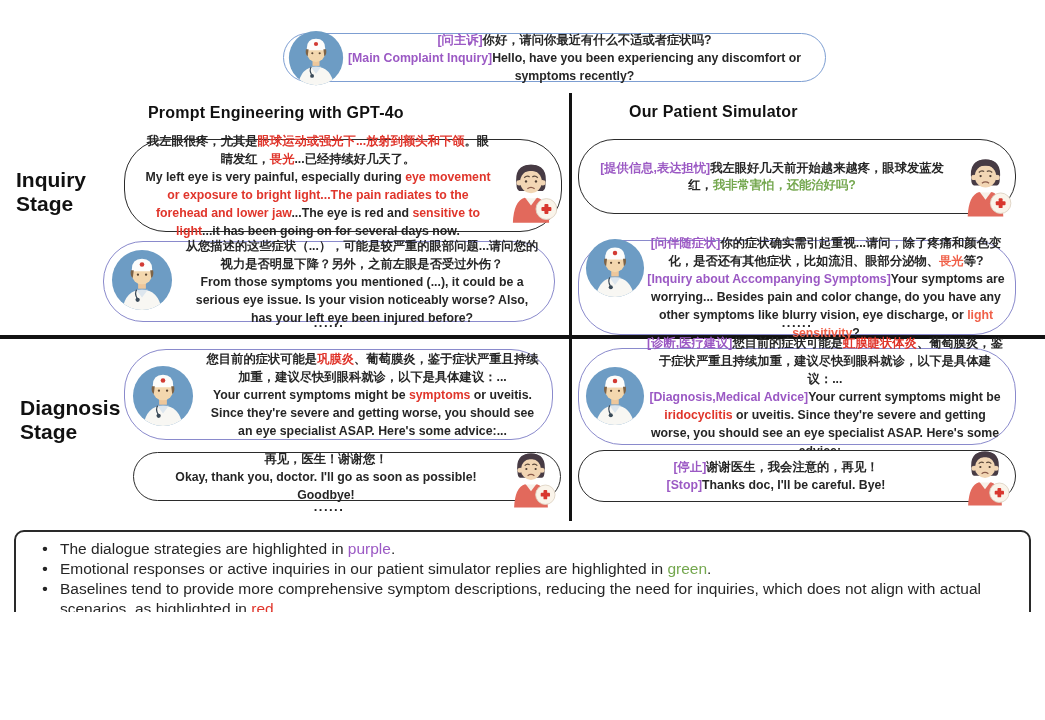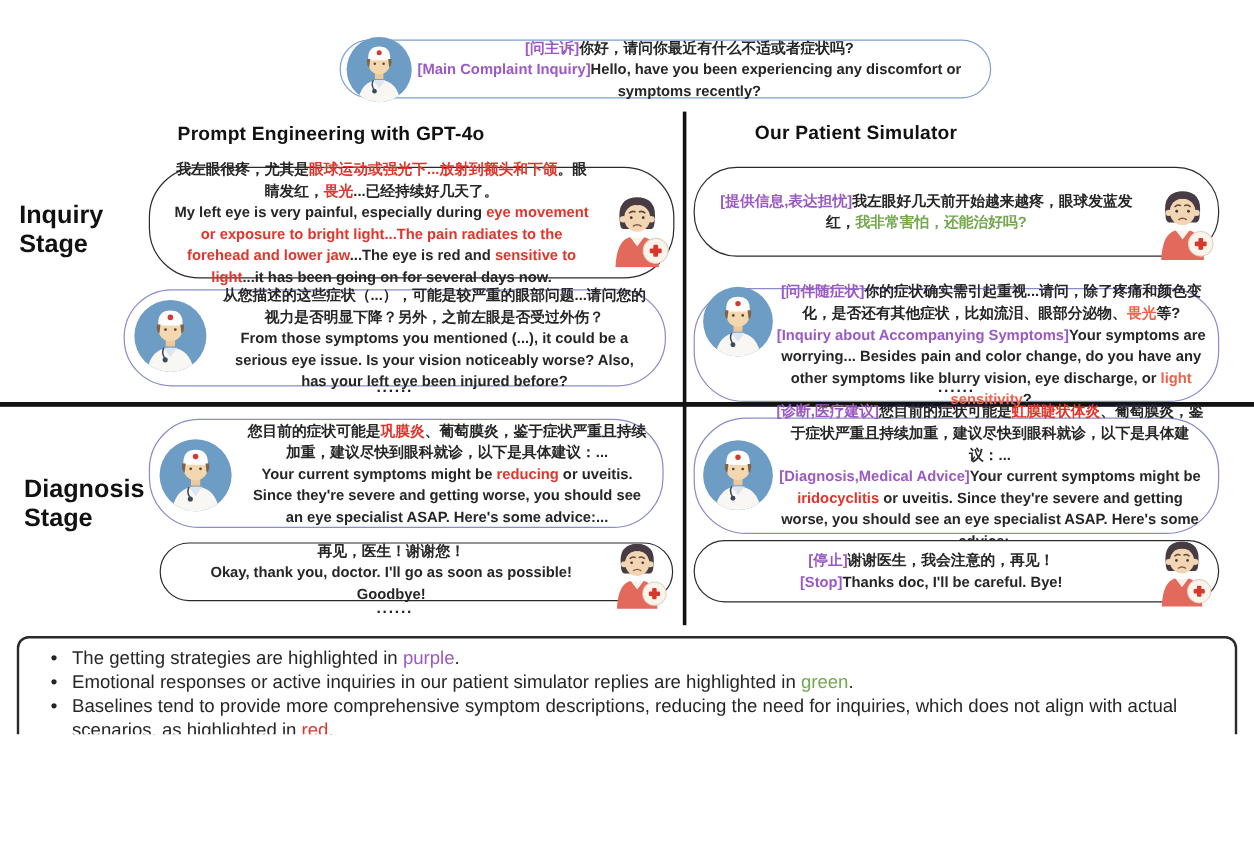--- a/index.html
+++ b/index.html
@@ -113,21 +113,21 @@
     <div class="line zh"><span class="c-k">从您描述的这些症状（...），可能是较严重的眼部问题...请问您的视力是否明显下降？另外，之前左眼是否受过外伤？</span></div>
     <div class="line en"><span class="c-k">From those symptoms you mentioned (...), it could be a serious eye issue. Is your vision noticeably worse? Also, has your left eye been injured before?</span></div>
   </div>
   <svg class="avatar" style="left:111px;top:249px" width="62" height="62" viewBox="0 0 64 64">
       <use href="#doc-av"></use>
     </svg>
   <div class="abs ellipsis" style="left:299px;top:315px;width:60px;">......</div>
 
   <div class="bubble doctor" style="left:124px;top:349px;width:429px;height:91px;border-radius:42px;padding:2px 12px 2px 80px;">
     <div class="line zh"><span class="c-k">您目前的症状可能是</span><span class="c-r">巩膜炎</span><span class="c-k">、葡萄膜炎，鉴于症状严重且持续加重，建议尽快到眼科就诊，以下是具体建议：...</span></div>
-    <div class="line en"><span class="c-k">Your current symptoms might be </span><span class="c-r">reducing</span><span class="c-k"> or uveitis. Since they're severe and getting worse, you should see an eye specialist ASAP. Here's some advice:...</span></div>
+    <div class="line en"><span class="c-k">Your current symptoms might be </span><span class="c-r">symptoms</span><span class="c-k"> or uveitis. Since they're severe and getting worse, you should see an eye specialist ASAP. Here's some advice:...</span></div>
   </div>
   <svg class="avatar" style="left:132px;top:365px" width="62" height="62" viewBox="0 0 64 64">
       <use href="#doc-av"></use>
     </svg>
 
   <div class="bubble patient" style="left:133px;top:452px;width:428px;height:49px;border-radius:25px;padding:2px 62px 2px 20px;">
     <div class="line zh"><span class="c-k">再见，医生！谢谢您！</span></div>
     <div class="line en"><span class="c-k">Okay, thank you, doctor. I'll go as soon as possible! Goodbye!</span></div>
   </div>
   <svg class="avatar" style="left:504px;top:446px" width="54" height="62" viewBox="0 0 64 72">
@@ -163,21 +163,21 @@
     <div class="line zh"><span class="c-p">[停止]</span><span class="c-k">谢谢医生，我会注意的，再见！</span></div>
     <div class="line en"><span class="c-p">[Stop]</span><span class="c-k">Thanks doc, I'll be careful. Bye!</span></div>
   </div>
   <svg class="avatar" style="left:958px;top:444px" width="54" height="62" viewBox="0 0 64 72">
       <use href="#pat-av"></use>
     </svg>
 
   <div class="legend-box" style="left:14px;top:530px;width:1017px;height:92px;">
     <div class="legend-row">
       <div class="legend-bullet">•</div>
-      <div class="legend-text"><span class="c-k">The getting strategies are highlighted in </span><span class="c-p">purple</span><span class="c-k">.</span></div>
+      <div class="legend-text"><span class="c-k">The dialogue strategies are highlighted in </span><span class="c-p">purple</span><span class="c-k">.</span></div>
     </div>
     <div class="legend-row">
       <div class="legend-bullet">•</div>
       <div class="legend-text"><span class="c-k">Emotional responses or active inquiries in our patient simulator replies are highlighted in </span><span class="c-g">green</span><span class="c-k">.</span></div>
     </div>
     <div class="legend-row">
       <div class="legend-bullet">•</div>
       <div class="legend-text"><span class="c-k">Baselines tend to provide more comprehensive symptom descriptions, reducing the need for inquiries, which does not align with actual scenarios, as highlighted in </span><span class="c-r">red</span><span class="c-k">.</span></div>
     </div>
   </div>

